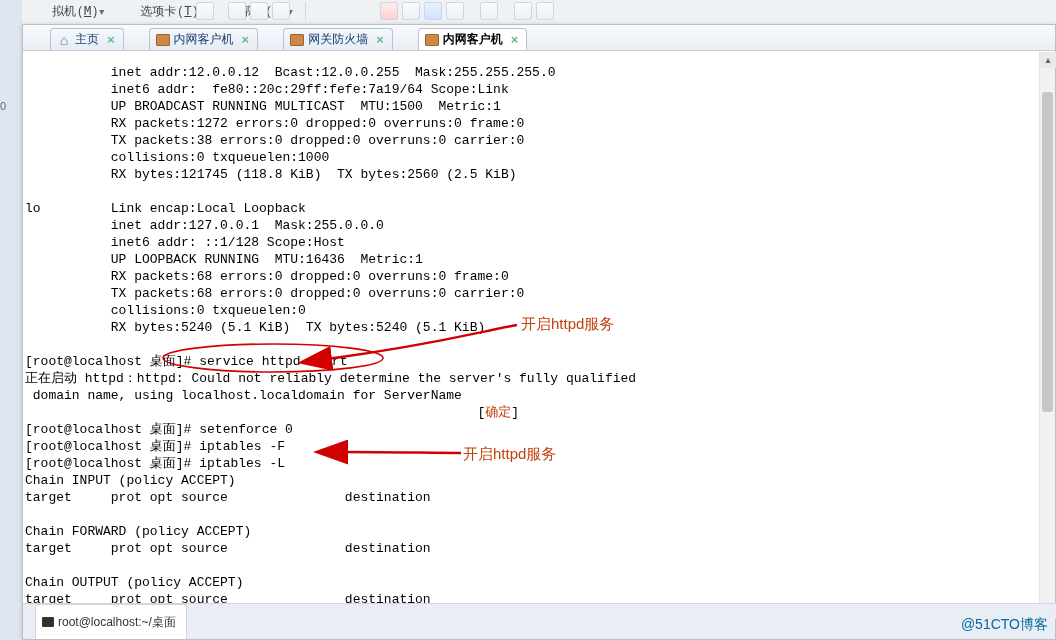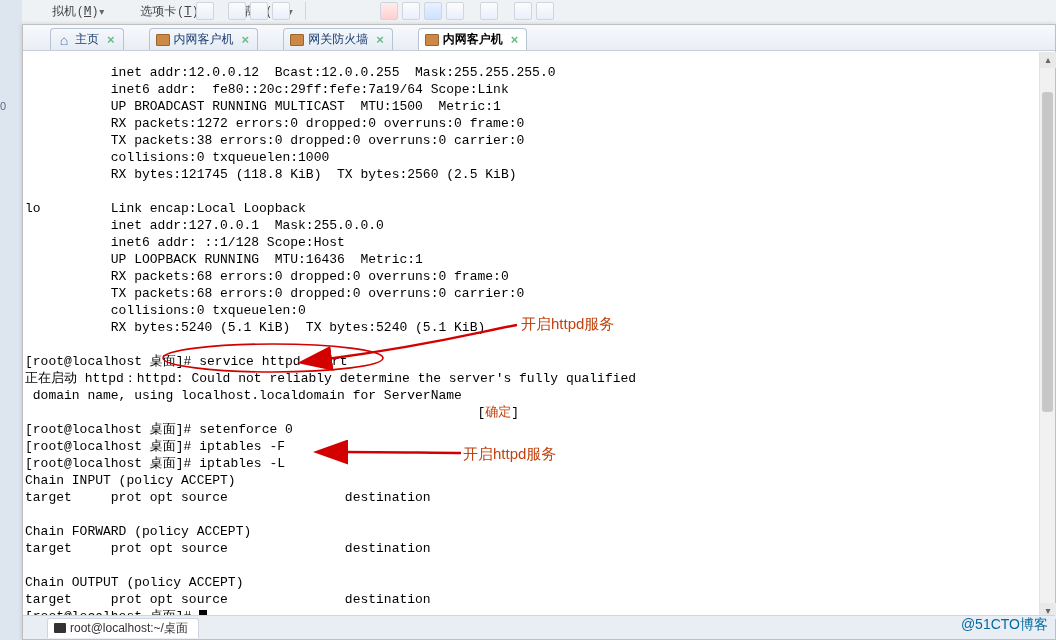--- a/index.html
+++ b/index.html
@@ -39,23 +39,23 @@
   .home-ico::before { content:"⌂"; font-size:14px; color:#5874a8; }
   .vm-ico { width:14px; height:12px; background:#cc8844; border:1px solid #996633; border-radius:1px; display:inline-block; }
   .terminal {
     position:absolute; left:0; top:27px; right:0; bottom:20px;
     font-family:"Consolas","Courier New",monospace; font-size:13px; line-height:17px;
     color:#000; white-space:pre; padding:12px 4px 0 2px; overflow:hidden; background:#fff;
   }
   .g { color:#c2410c; }
   .cursor { display:inline-block; width:8px; height:14px; background:#000; vertical-align:text-bottom; }
   .subtab-bar {
-    position:absolute; left:0; bottom:0; right:0; height:24px;
-    background:#e9eef4; border-top:1px solid #cfd6df; display:flex; align-items:center;
-    padding-left:24px; font-size:12px; color:#333;
+    position:absolute; left:0; bottom:0; right:0; height:36px;
+    background:#e9eef4; border-top:1px solid #cfd6df; display:flex; 
+    padding-left:12px; font-size:12px; color:#333;
   }
   .subtab {
     display:flex; align-items:center; gap:4px; background:#fff;
     border:1px solid #cfd6df; border-bottom:none; padding:1px 10px 1px 6px;
     border-top-left-radius:3px; border-top-right-radius:3px;
   }
   .scrollbar {
     position:absolute; right:0; top:0; bottom:20px; width:16px; background:#f1f1f1;
     border-left:1px solid #e3e3e3;
   }

